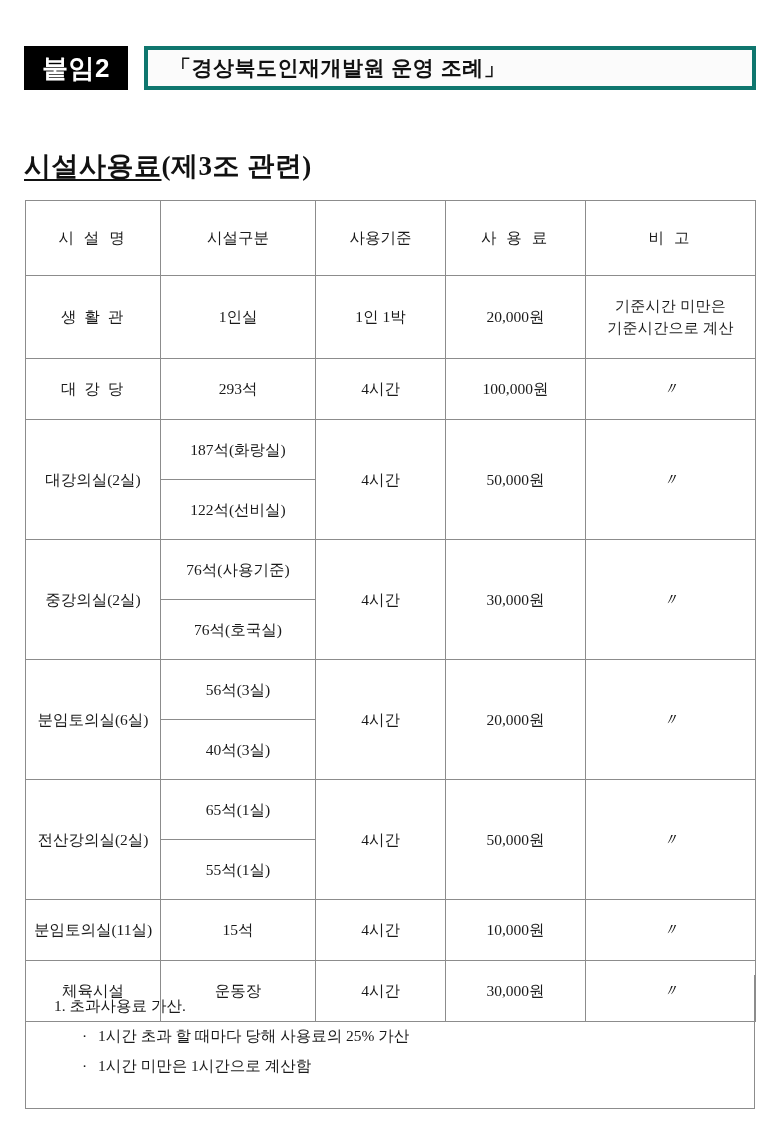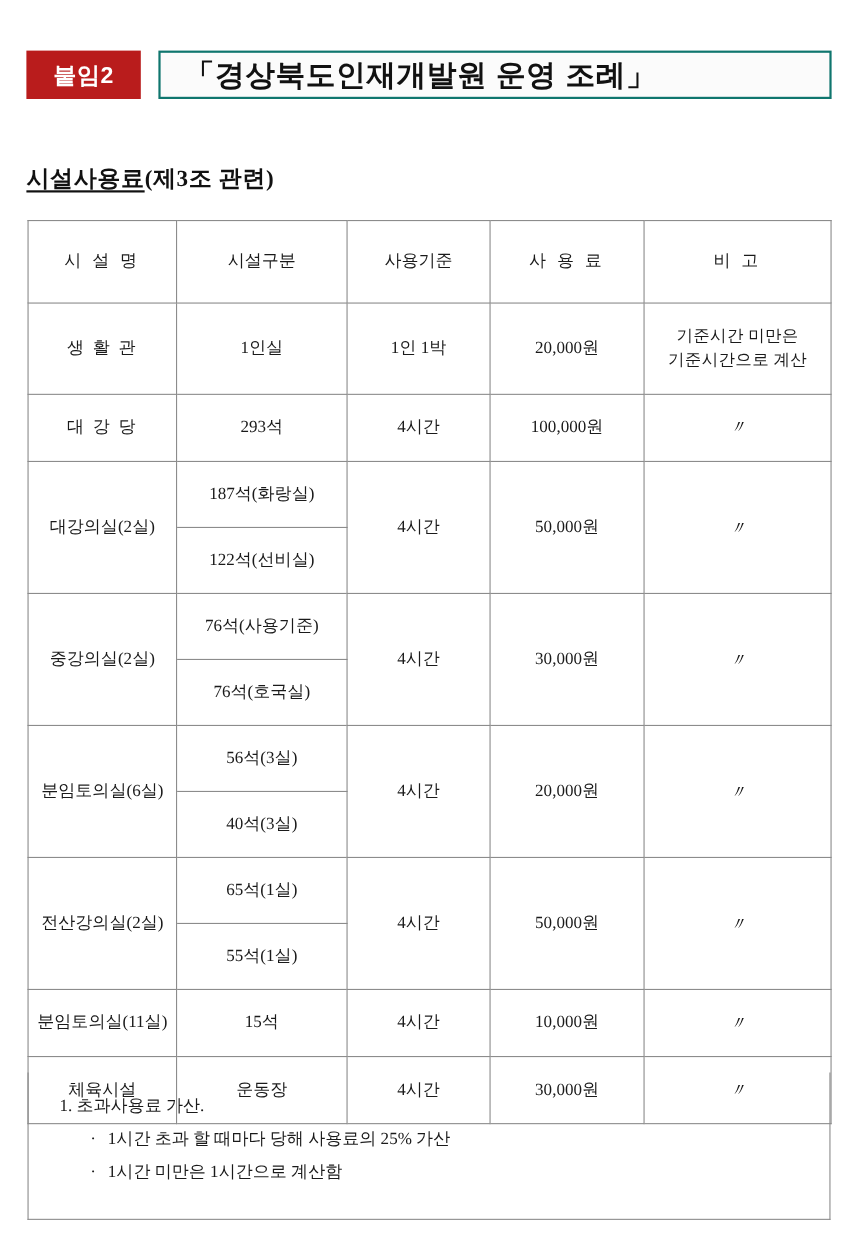--- a/index.html
+++ b/index.html
@@ -30,53 +30,53 @@
     position: absolute;
     left: 24px;
     top: 46px;
     display: flex;
     align-items: stretch;
     width: 732px;
     height: 44px;
   }
   .attach-badge {
     width: 104px;
-    background: #b91c1c;
+    background: #000000;
     color: #ffffff;
     display: flex;
     align-items: center;
     justify-content: center;
     font-family: "Liberation Sans", sans-serif;
     font-weight: bold;
-    font-size: 21px;
+    font-size: 26px;
     letter-spacing: 0.5px;
   }
   .title-box {
     flex: 1;
     margin-left: 16px;
-    border: 2px solid #0f766e;
+    border: 4px solid #0f766e;
     background: #fbfbfb;
     display: flex;
     align-items: center;
     padding-left: 22px;
     font-family: "Liberation Sans", sans-serif;
     font-weight: bold;
-    font-size: 27px;
+    font-size: 21px;
     color: #111111;
     letter-spacing: 0.5px;
   }
 
   
   .subtitle {
     position: absolute;
     left: 24px;
     top: 148px;
     font-family: "Liberation Serif", serif;
     font-weight: bold;
-    font-size: 21px;
+    font-size: 27px;
     color: #111111;
     letter-spacing: 0.5px;
   }
   .subtitle .underline {
     text-decoration: underline;
     text-underline-offset: 4px;
   }
 
   
   .fee-table {

